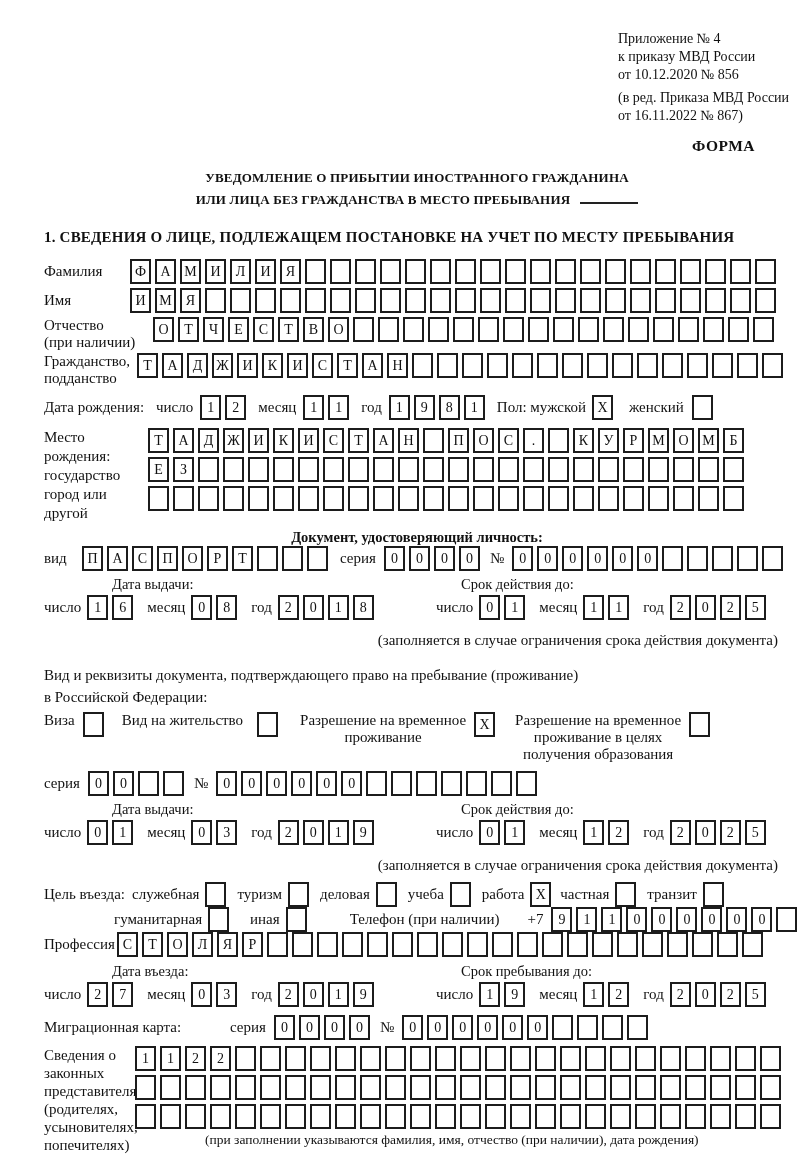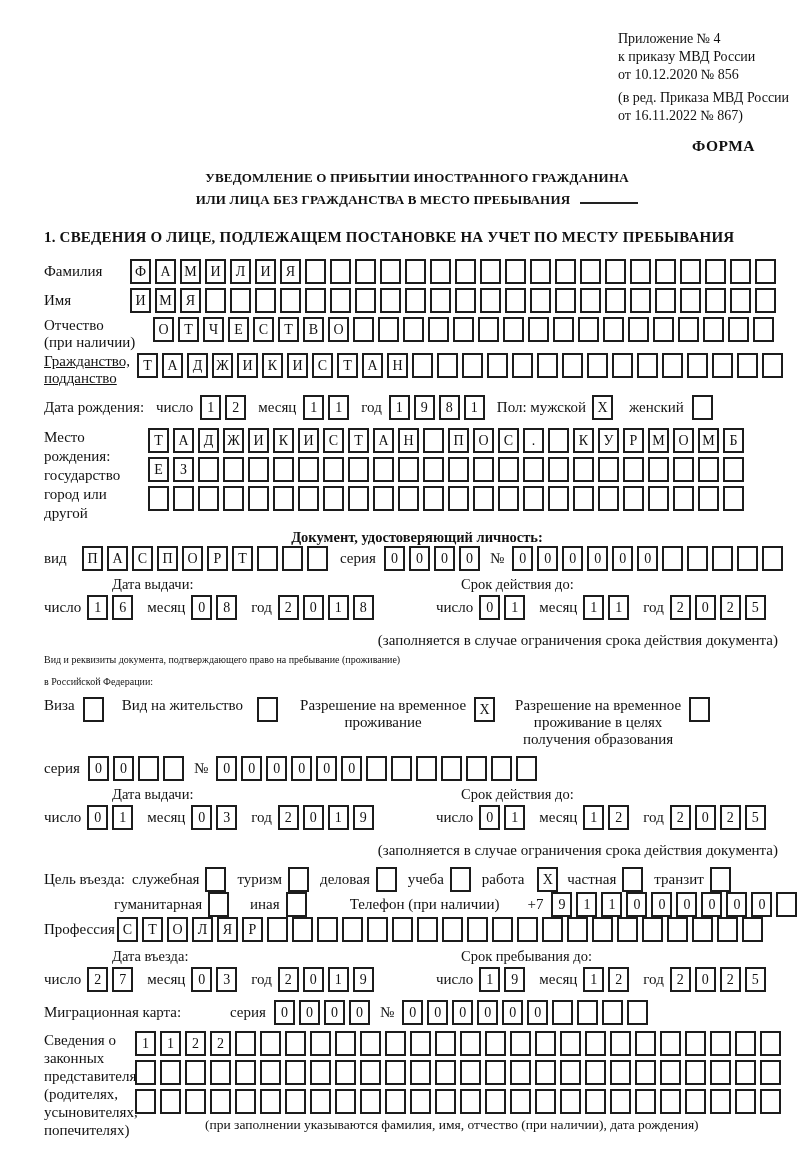--- a/index.html
+++ b/index.html
@@ -20,21 +20,21 @@
   .row-top{display:flex;align-items:flex-start;}
   .lbl{flex:0 0 auto;}
   .boxes{display:flex;gap:4px;flex:0 0 auto;}
   .boxes.stack-gap{margin-bottom:4px;}
   .cbox{box-sizing:border-box;width:21px;height:25px;border:2px solid #1c1c1c;
         display:flex;align-items:center;justify-content:center;
         font-size:14px;line-height:1;background:#fff;}
 
   .w-surname{width:86px;}
   .w-patr{width:109px;line-height:17px;}
-  .w-cit{width:93px;line-height:17px;text-decoration:underline;}
+  .w-cit{width:93px;line-height:17px;}
   .w-bp{width:104px;line-height:19px;}
   .w-vid{width:38px;}
   .w-prof{width:73px;}
   .w-legal{width:91px;line-height:18px;}
 
   .mt13{margin-top:13px;} .mt8{margin-top:8px;} .mt6{margin-top:6px;}
   .mt5{} .mt4{margin-top:4px;} .mt2{margin-top:2px;}
 
   .doc-heading{text-align:center;font-weight:bold;font-size:14.5px;margin-top:6px;}
 
@@ -47,21 +47,21 @@
   .date-head{font-size:14.5px;margin-bottom:2px;}
   .date-head.dh-l{padding-left:68px;}
   .date-head.dh-r{padding-left:25px;}
   .dg{display:flex;align-items:center;}
   .dg .lbl-d{margin-right:6px;}
   .dg .lbl-m{margin:0 6px 0 14px;}
   .dg .lbl-y{margin:0 6px 0 14px;}
 
   .note-right{text-align:right;font-size:15px;padding-right:12px;margin-top:12px;}
 
-  .para{font-size:10px;line-height:22px;margin-top:0;}
+  .para{font-size:15px;line-height:22px;margin-top:15px;}
 
   .opts{display:flex;align-items:flex-start;margin-top:4px;}
   .opt{display:flex;align-items:flex-start;}
   .opt .opt-label{line-height:17px;}
   .opt .opt-label.center{text-align:center;}
   .opt .boxes{margin-left:8px;margin-top:0;}
 
   .purpose-row{display:flex;align-items:center;margin-top:8px;flex-wrap:nowrap;}
   .pair{display:flex;align-items:center;margin-right:11px;}
   .pair .lbl{margin-right:6px;}
@@ -564,21 +564,21 @@
           <div class="cbox"></div>
         </div>
     </div>
     <div class="pair">
       <span class="lbl">учеба</span>
       <div class="boxes">
           <div class="cbox"></div>
         </div>
     </div>
     <div class="pair" style="margin-right:9px;">
-      <span class="lbl" style="margin-right:13px;">работа</span>
+      <span class="lbl" style="margin-right:6px;">работа</span>
       <div class="boxes">
           <div class="cbox">X</div>
         </div>
     </div>
     <div class="pair">
       <span class="lbl">частная</span>
       <div class="boxes">
           <div class="cbox"></div>
         </div>
     </div>

